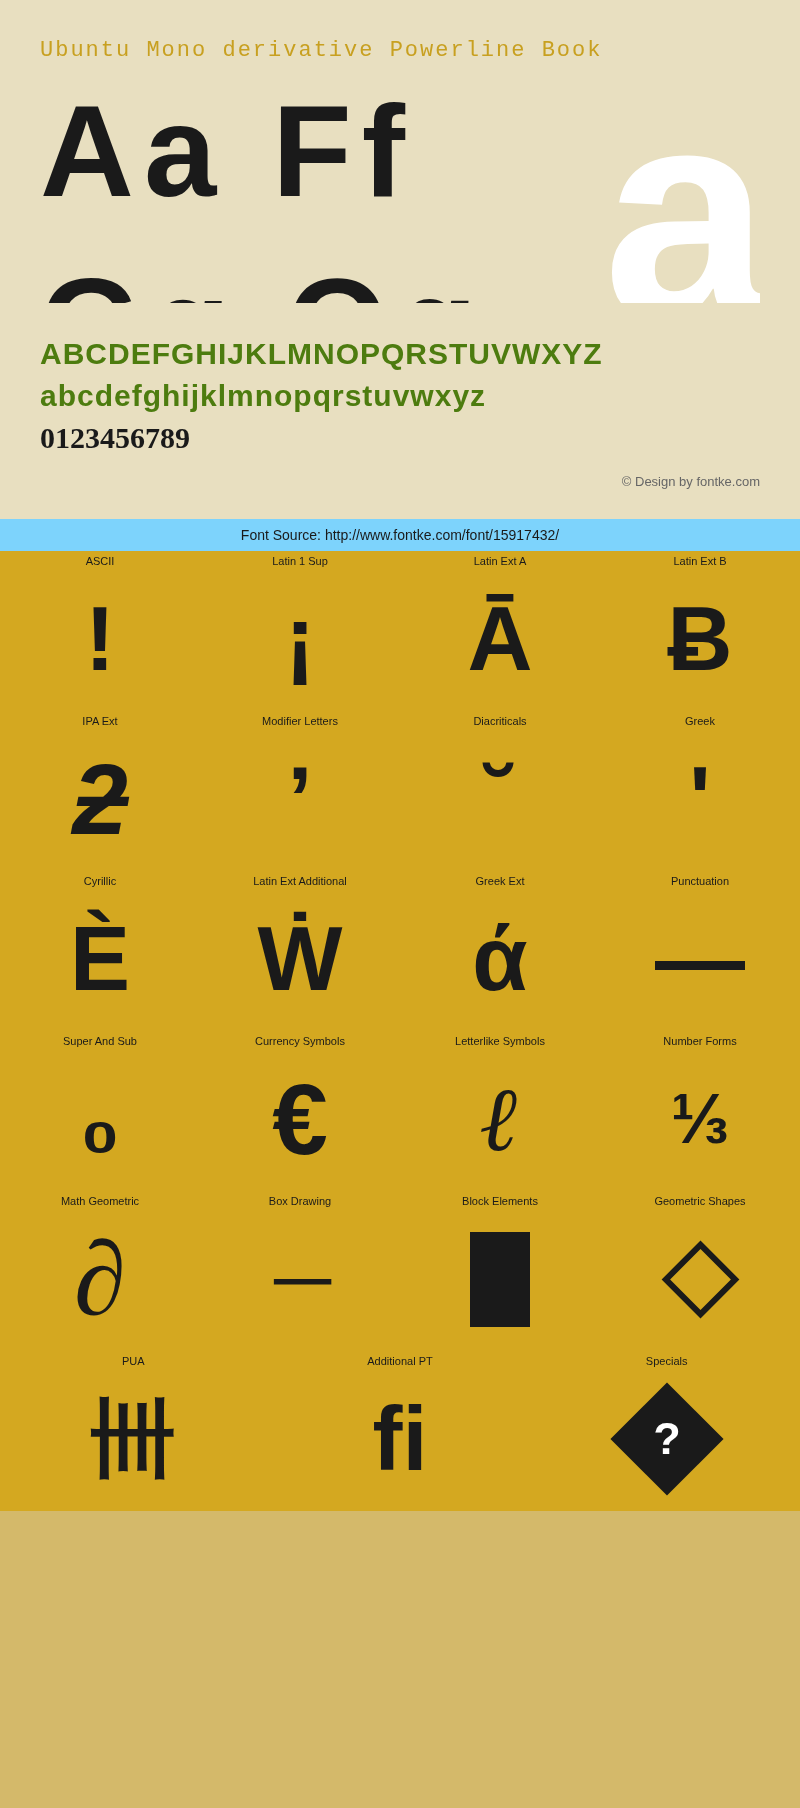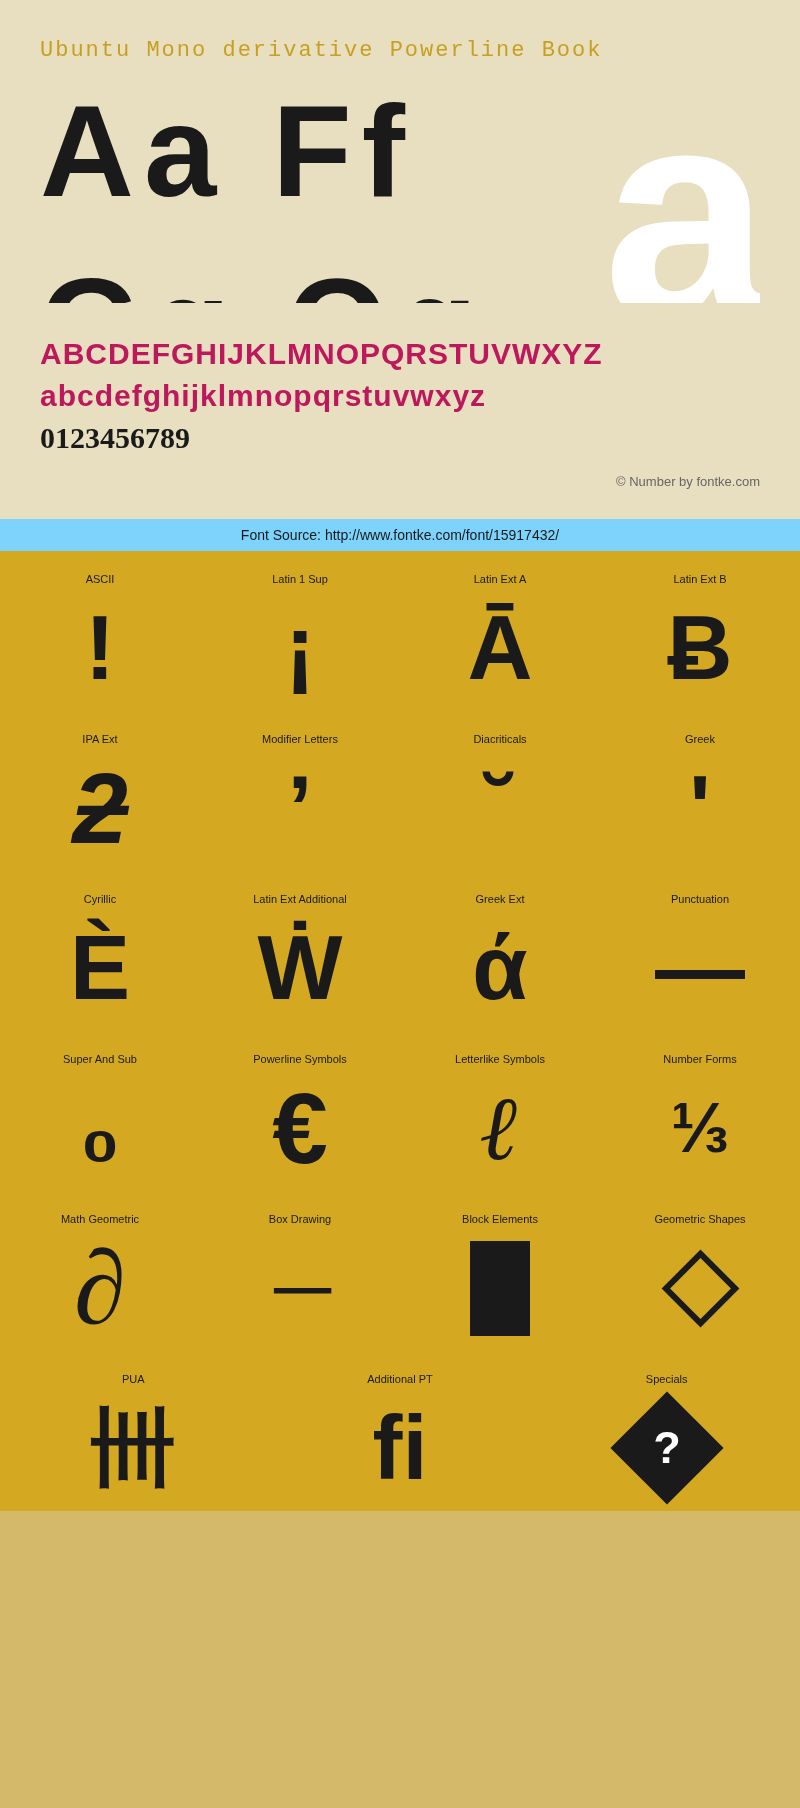--- a/index.html
+++ b/index.html
@@ -64,21 +64,21 @@
     }
 
     .alphabet-section {
       margin-top: 20px;
       padding-top: 10px;
     }
 
     .alphabet-line {
       font-size: 30px;
       font-weight: 700;
-      color: #be185d;
+      color: #4d7c0f;
       line-height: 1.4;
       font-family: Arial, sans-serif;
       letter-spacing: 1px;
     }
 
     .numbers-line {
       font-size: 30px;
       font-weight: 700;
       color: #1a1a1a;
       line-height: 1.4;
@@ -111,21 +111,21 @@
 
     .grid-row {
       display: grid;
       grid-template-columns: 1fr 1fr 1fr 1fr;
     }
 
     .grid-cell {
       display: flex;
       flex-direction: column;
       align-items: center;
-      padding: 22px 5px 5px 5px;
+      padding: 4px 5px 5px 5px;
       min-height: 160px;
       border: none;
     }
 
     .cell-label {
       font-size: 11px;
       color: #1a1a1a;
       text-align: center;
       font-family: Arial, sans-serif;
       margin-bottom: 5px;
@@ -203,21 +203,21 @@
     </div>
     <div class="big-a">a</div>
   </div>
 
   <div class="alphabet-section">
     <div class="alphabet-line">ABCDEFGHIJKLMNOPQRSTUVWXYZ</div>
     <div class="alphabet-line">abcdefghijklmnopqrstuvwxyz</div>
     <div class="numbers-line">0123456789</div>
   </div>
 
-  <div class="credit-line">© Number by fontke.com</div>
+  <div class="credit-line">© Design by fontke.com</div>
 </div>
 
 <div class="source-bar">
   <span>Font Source: http://www.fontke.com/font/15917432/</span>
 </div>
 
 <div class="char-grid">
 
   <div class="grid-row">
     <div class="grid-cell">
@@ -275,21 +275,21 @@
       <div class="cell-char">—</div>
     </div>
   </div>
 
   <div class="grid-row">
     <div class="grid-cell">
       <div class="cell-label">Super And Sub</div>
       <div class="cell-char">₀</div>
     </div>
     <div class="grid-cell">
-      <div class="cell-label">Powerline Symbols</div>
+      <div class="cell-label">Currency Symbols</div>
       <div class="cell-char" style="font-size:100px;">€</div>
     </div>
     <div class="grid-cell">
       <div class="cell-label">Letterlike Symbols</div>
       <div class="cell-char" style="font-family:'Times New Roman',serif; font-style:italic;">ℓ</div>
     </div>
     <div class="grid-cell">
       <div class="cell-label">Number Forms</div>
       <div class="cell-char" style="font-size:70px;">⅓</div>
     </div>

